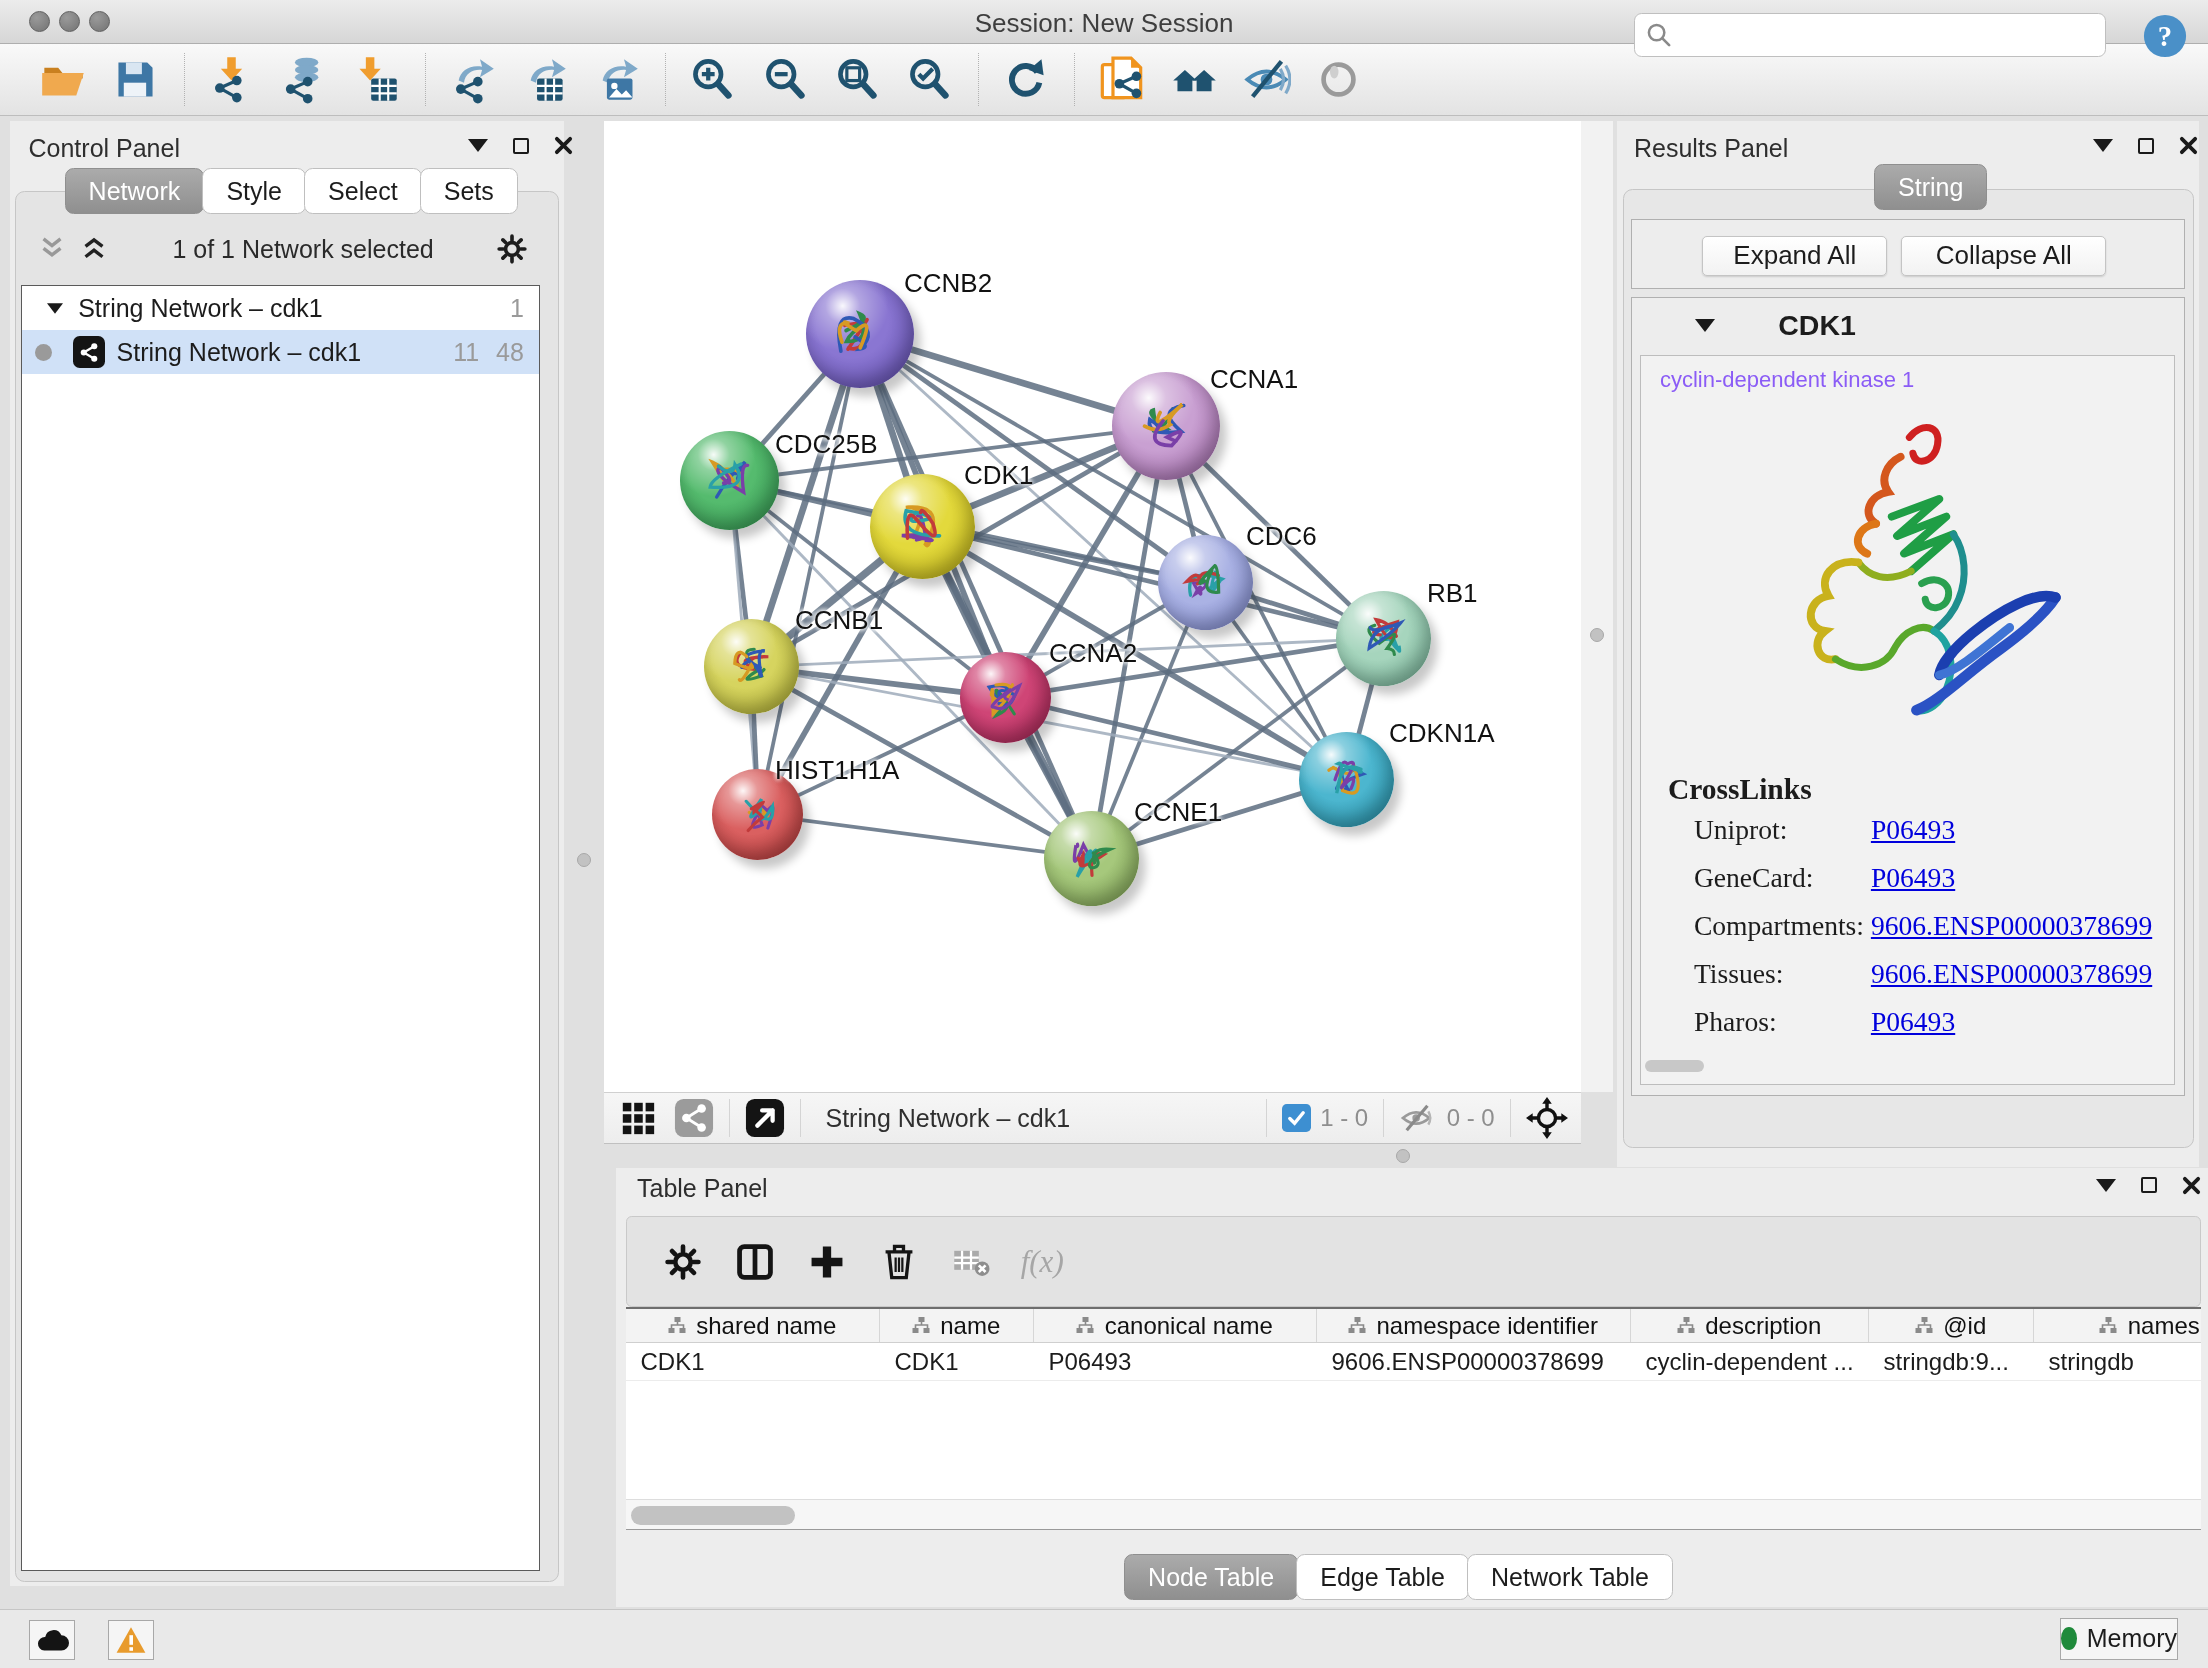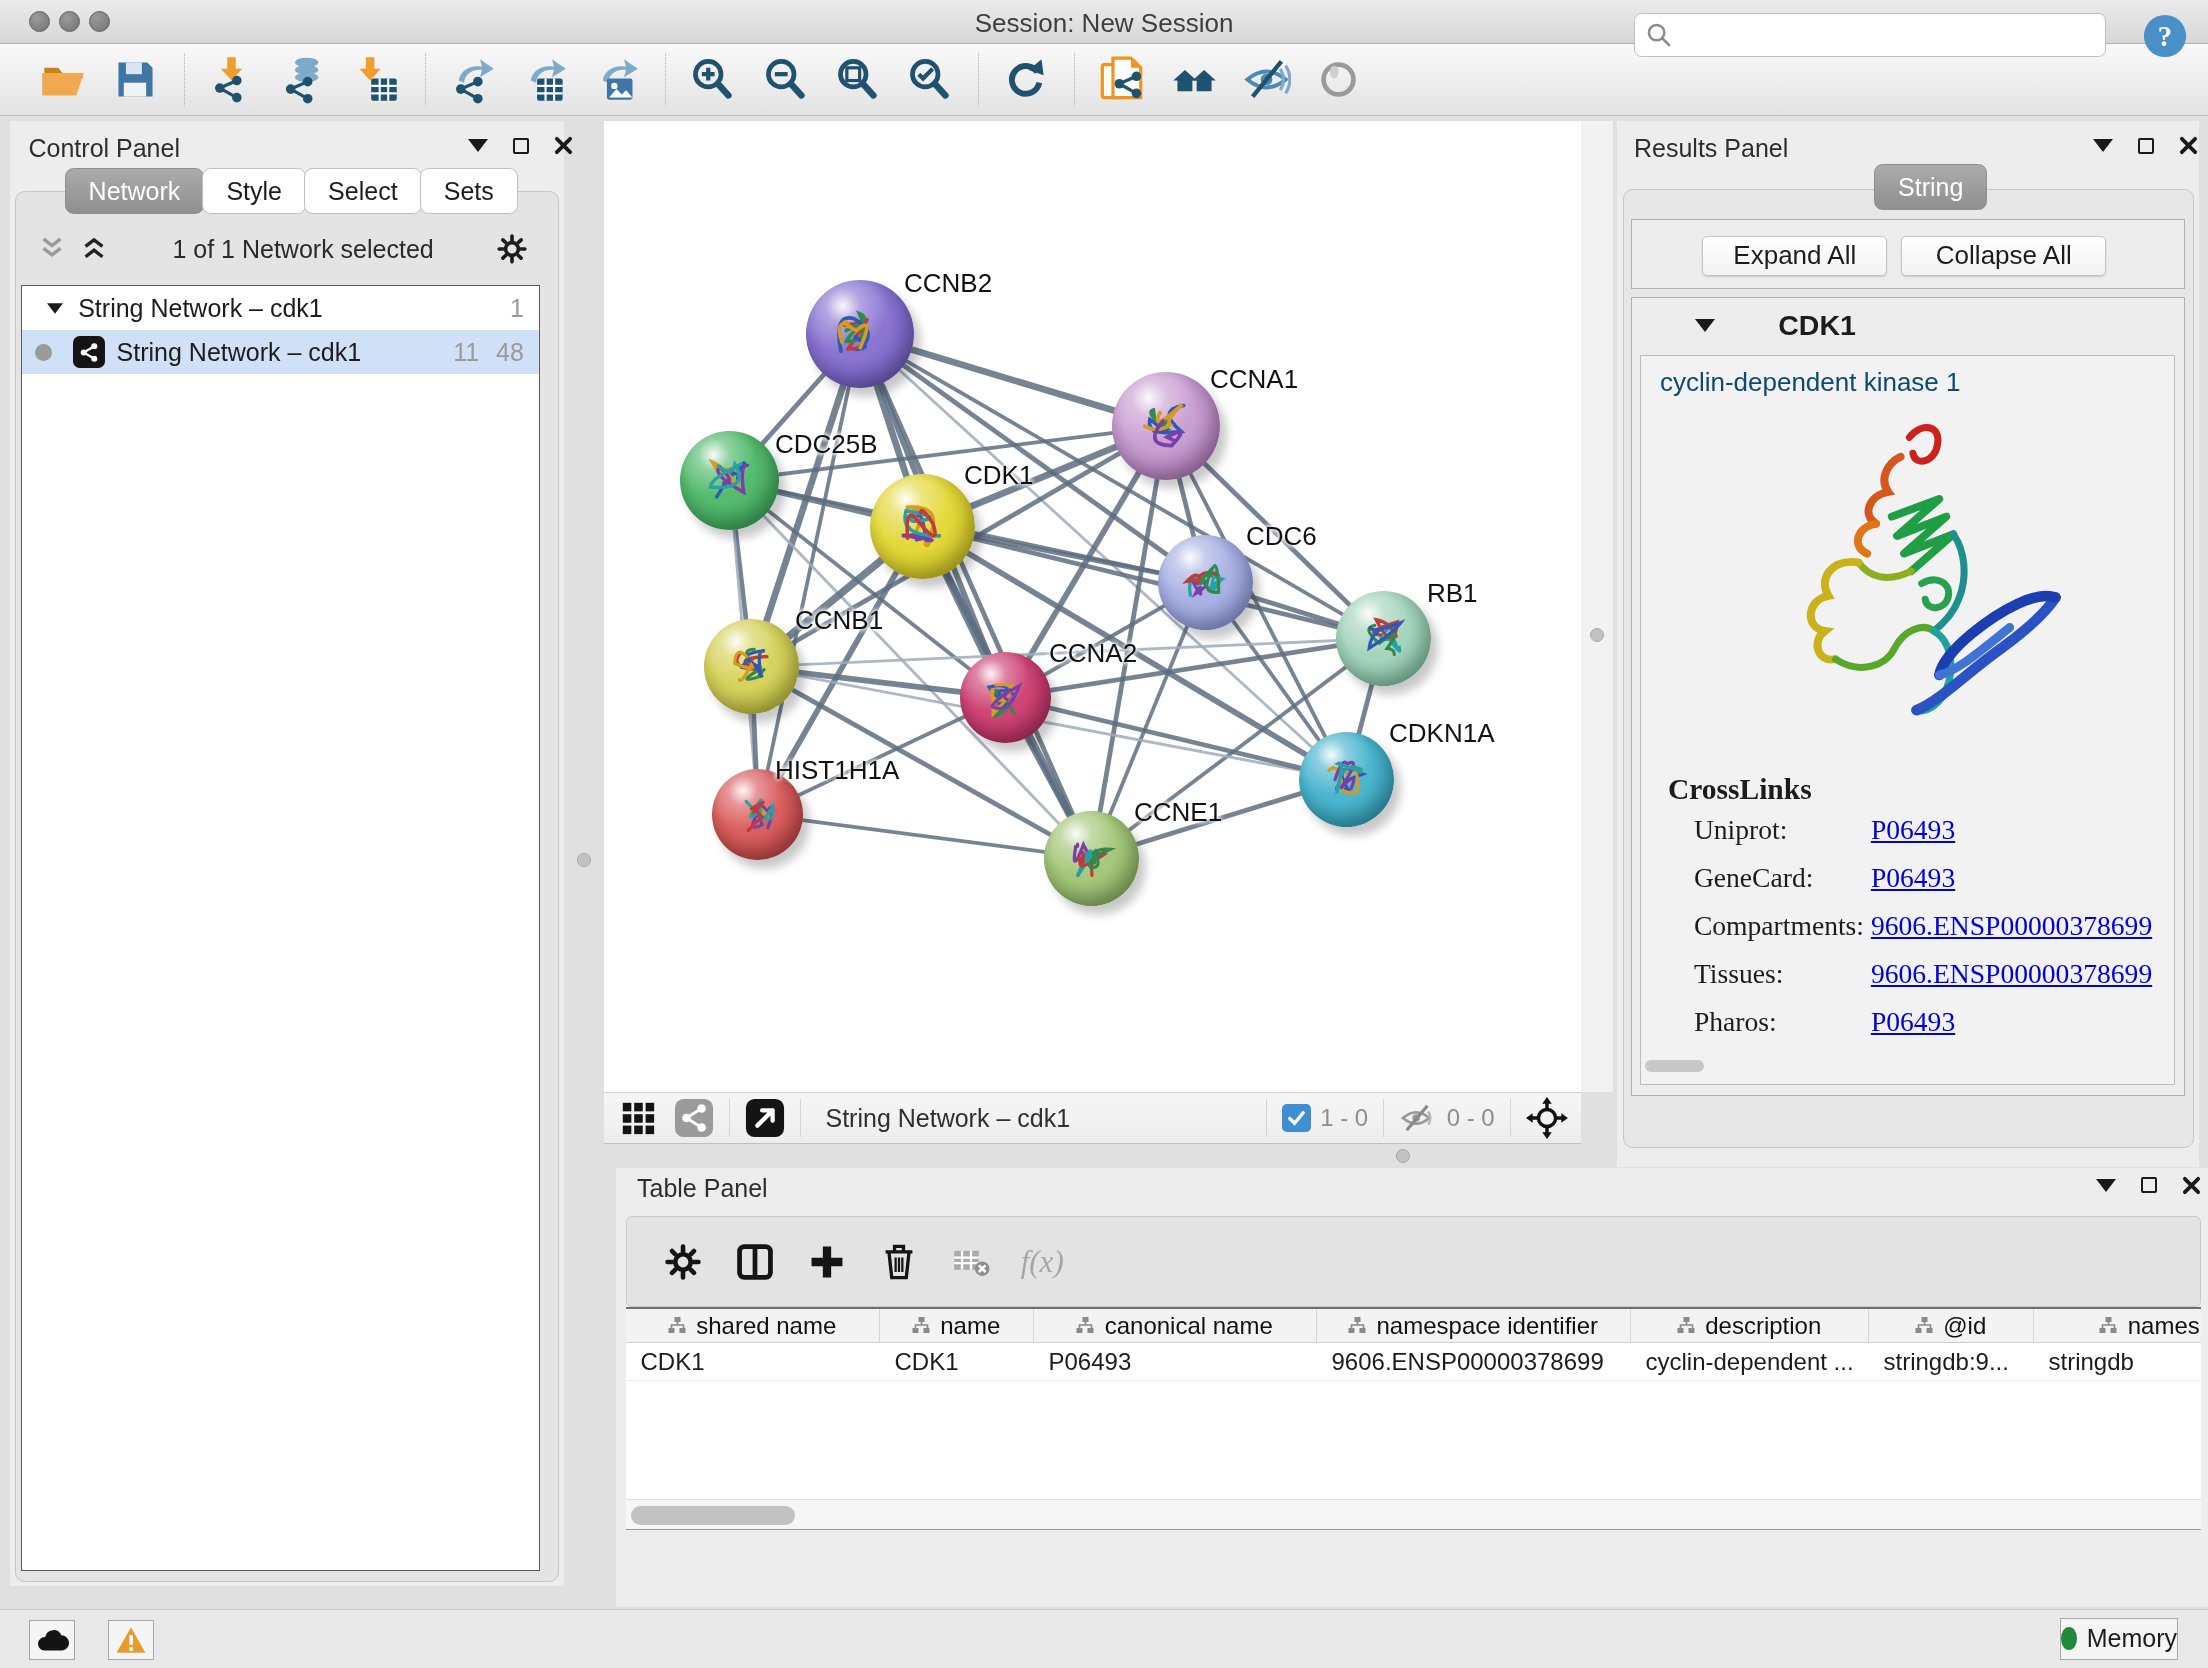--- a/index.html
+++ b/index.html
@@ -79,21 +79,21 @@
   #rp-sub { position:absolute; left:5.7px; top:68px; width:571px; height:959px; background:#e7e7e7;
     border:1.9px solid #c6c6c6; border-radius:9.5px; }
   #rp-expbox { position:absolute; left:7.6px; top:28.5px; width:554px; height:70px; background:#ededed; border:1.9px solid #b0b0b0; }
   .rp-btn { position:absolute; top:16px; height:40px; background:linear-gradient(#ffffff,#f2f2f2);
     border:1.9px solid #c4c4c4; border-radius:5px; font-size:26px; display:flex; align-items:center; justify-content:center;
     box-shadow:0 1px 1.9px rgba(0,0,0,.15); }
   #rp-bigbox { position:absolute; left:7.6px; top:107px; width:554px; height:799px; background:#ededed; border:1.9px solid #b0b0b0; }
   #rp-genehead { position:absolute; left:0; top:0; width:100%; height:55px; display:flex; align-items:center; }
   #rp-gene { font-size:28.5px; font-weight:bold; margin-left:63px; }
   #rp-inner { position:absolute; left:7.6px; top:57px; width:535px; height:730px; background:#f2f2f2; border:1.9px solid #bdbdbd; }
-  #rp-desc { position:absolute; left:19px; top:11.4px; font-size:26px; color:#0c4a6e; }
+  #rp-desc { position:absolute; left:19px; top:11.4px; font-size:22px; color:#8b5cf6; }
   #protein { position:absolute; left:27px; top:55px; }
   #xl-title { position:absolute; left:27px; top:417px; font-family:"Liberation Serif","DejaVu Serif",serif; font-size:29.5px; font-weight:bold; }
   #xlinks { position:absolute; left:53px; top:458px; display:grid; grid-template-columns:177px auto; row-gap:16px; column-gap:0;
     font-family:"Liberation Serif","DejaVu Serif",serif; font-size:27.6px; }
   #xlinks a { color:#0000dd; text-decoration:underline; }
   #rp-thumb { position:absolute; left:3.8px; top:704px; width:59px; height:12.4px; background:#c8c8c8; border-radius:6.7px; }
 
   
   #table-panel { position:absolute; left:616px; top:1168px; width:1592px; height:439px; background:#ededed; }
   #tp-title { position:absolute; left:21px; top:5.7px; }
@@ -758,20 +758,25 @@
         <div class="td" style="width: 283px;">P06493</div>
         <div class="td" style="width: 314px;">9606.ENSP00000378699</div>
         <div class="td" style="width: 238px;">cyclin-dependent ...</div>
         <div class="td" style="width: 165px;">stringdb:9...</div>
         <div class="td" style="width: 285px;">stringdb</div>
       </div>
     <div id="tbl-scroll">
       <div id="tbl-thumb"></div>
     </div>
   </div>
+  <div id="tbl-tabs" class="tab-row">
+      <div class="tab sel">Node Table</div>
+      <div class="tab">Edge Table</div>
+      <div class="tab">Network Table</div>
+    </div>
 </div>
 
 <div id="statusbar">
   <div class="sb-btn" style="left:28.5px">
     <svg width="34" height="27" viewBox="0 0 40 30">
       <path d="M11 28a8 8 0 0 1 1-16 10 10 0 0 1 19-2 7 7 0 0 1 0 18z" fill="#141414"></path>
     </svg>
   </div>
   <div class="sb-btn" style="left:108px">
     <svg width="32" height="30" viewBox="0 0 40 36">

